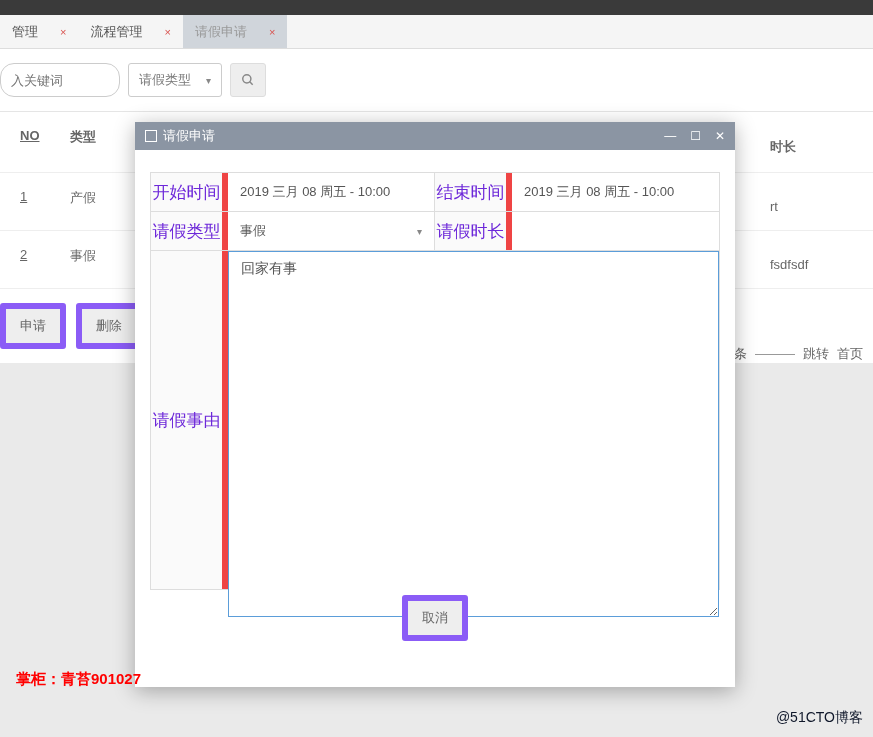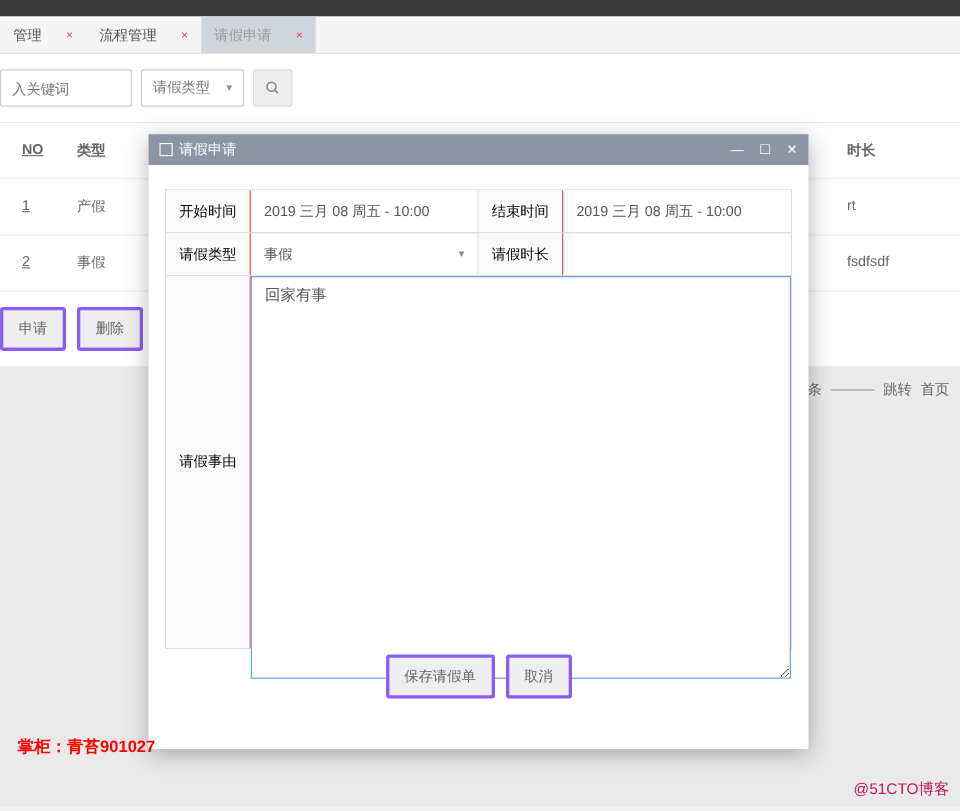--- a/index.html
+++ b/index.html
@@ -52,21 +52,21 @@
       display: flex;
       gap: 8px;
       align-items: center;
       padding-left: 0;
     }
     .input-keyword {
       width: 120px;
       height: 34px;
       border: 1px solid #ccc;
       padding: 0 10px;
-      border-radius: 2px;
+      border-radius: 14px;
       font-size: 13px;
     }
     .select-wrap {
       width: 94px;
       height: 34px;
       border: 1px solid #ccc;
       border-radius: 3px;
       display: flex;
       align-items: center;
       justify-content: space-between;
@@ -104,32 +104,32 @@
     }
     .table-row {
       display: flex;
       padding: 16px 20px;
       border-top: 1px solid #eee;
       font-size: 13px;
       color: #666;
     }
     .col-no { width: 50px; text-decoration: underline; }
     .col-type { width: 700px; }
-    .col-dur { width: 80px; }
+    .col-dur { width: 80px; margin-top: 10px; }
     .action-row {
       display: flex;
       gap: 10px;
       padding: 14px 0;
       background: #fff;
       border-top: 1px solid #eee;
     }
     .btn {
       padding: 8px 14px;
       background: #eee;
-      border: 3px solid #8b5cf6;
+      border: 6px solid #8b5cf6;
       border-radius: 3px;
       cursor: pointer;
       font-size: 13px;
       color: #666;
     }
     .pagination {
       position: absolute;
       right: 10px;
       top: 345px;
       font-size: 13px;
@@ -152,21 +152,21 @@
       bottom: 48px;
       left: 16px;
       color: #ff0000;
       font-size: 15px;
       font-weight: bold;
     }
     .watermark-51cto {
       position: absolute;
       bottom: 10px;
       right: 10px;
-      color: #be185d;
+      color: #0f172a;
       font-size: 14px;
     }
     
     .modal {
       position: absolute;
       left: 135px;
       top: 122px;
       width: 600px;
       background: #fff;
       box-shadow: 0 4px 20px rgba(0,0,0,0.3);
@@ -196,26 +196,26 @@
       padding: 22px 15px;
     }
     .form-row {
       display: flex;
       border: 1px solid #ddd;
       margin-bottom: -1px;
     }
     .form-label {
       width: 77px;
       background: #fafafa;
-      border-right: 1px solid #ef4444;
+      border-right: 6px solid #ef4444;
       display: flex;
       align-items: center;
       justify-content: center;
-      font-size: 13px;
-      color: #000000;
+      font-size: 17px;
+      color: #6d28d9;
       flex-shrink: 0;
     }
     .form-value {
       flex: 1;
       padding: 10px 12px;
       font-size: 13px;
       color: #555;
       display: flex;
       align-items: center;
     }
@@ -362,20 +362,19 @@
       </div>
       <div class="form-label">请假时长</div>
     </div>
     <div class="form-row reason">
       <div class="form-label">请假事由</div>
       <div class="form-value">
         <textarea class="textarea-field" style="">回家有事</textarea>
       </div>
     </div>
     <div class="modal-footer">
-      <div class="btn">保存请假单</div>
       <div class="btn">取消</div>
     </div>
   </div>
 </div>
 
 <div class="watermark-text">掌柜：青苔901027</div>
 <div class="watermark-51cto">@51CTO博客</div>
 
 </body></html>

